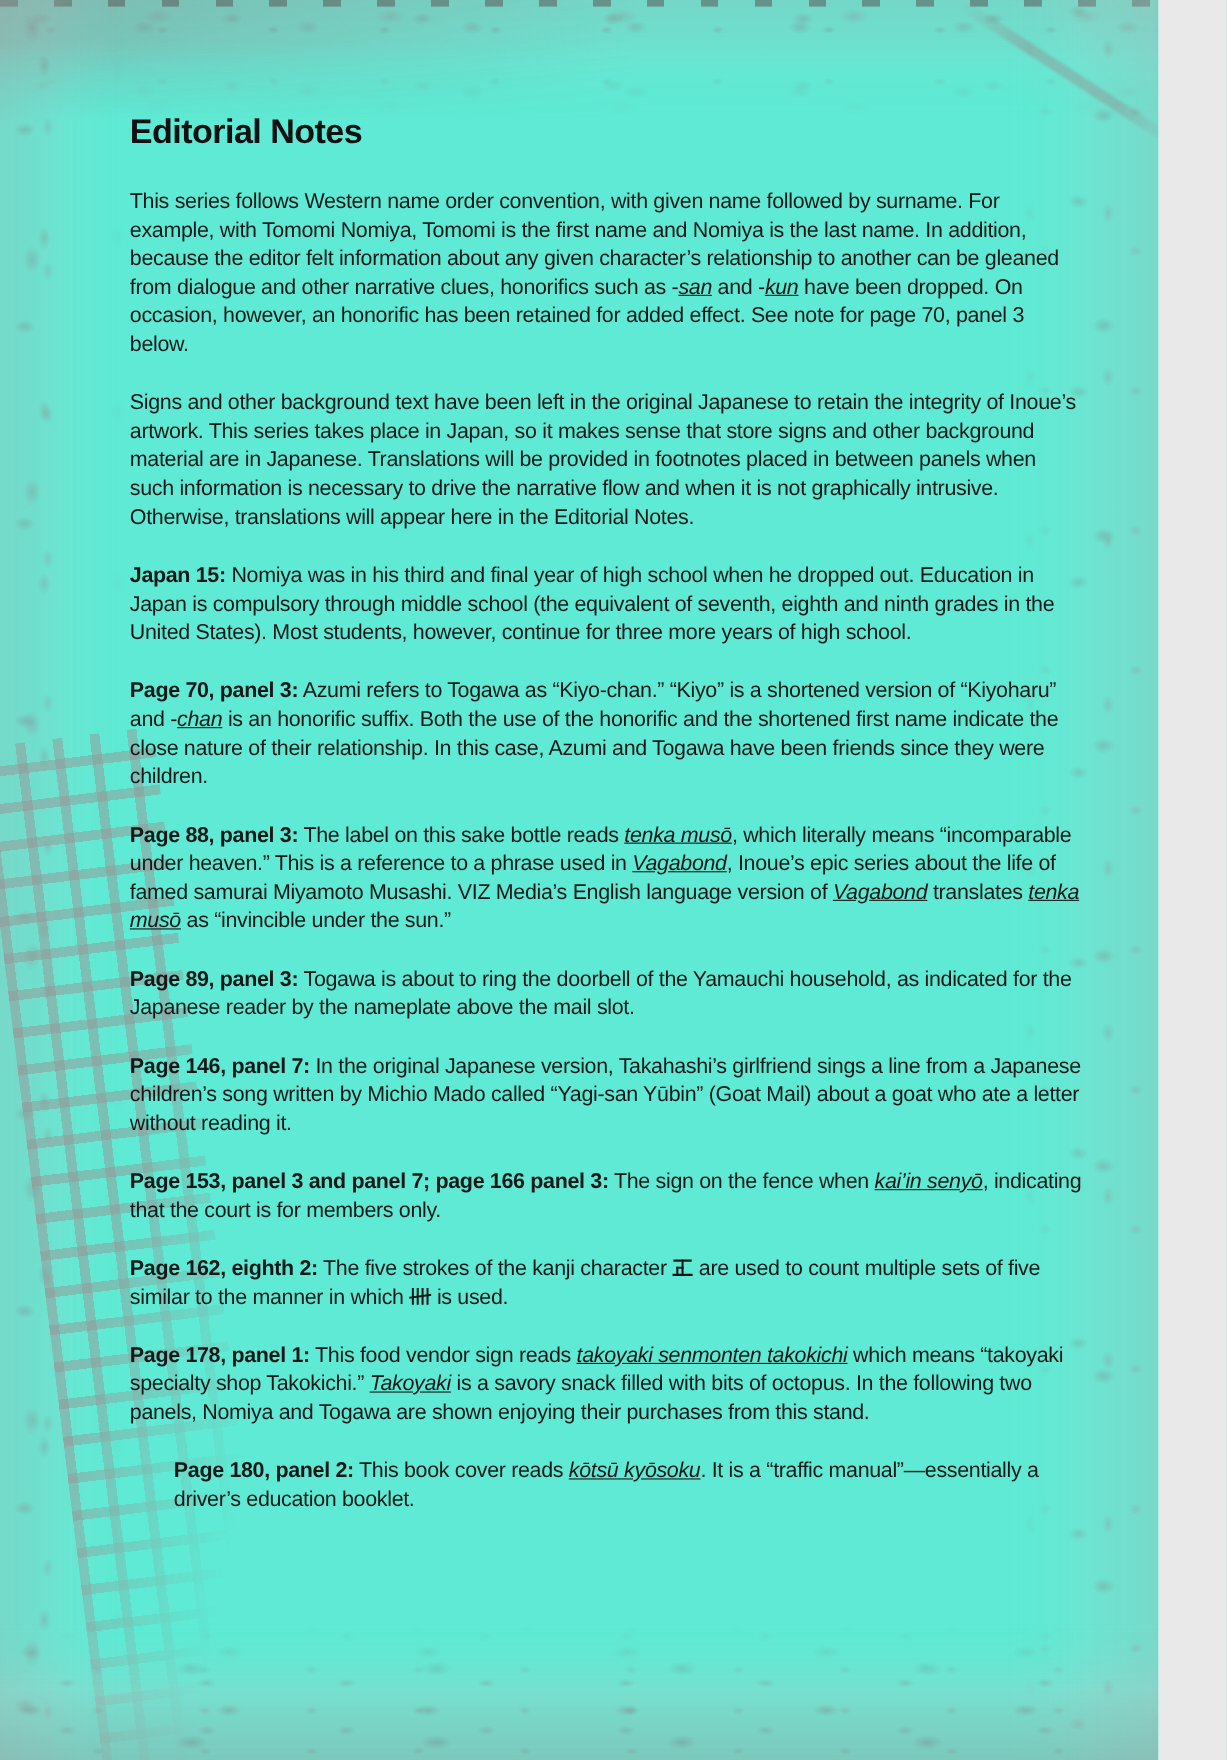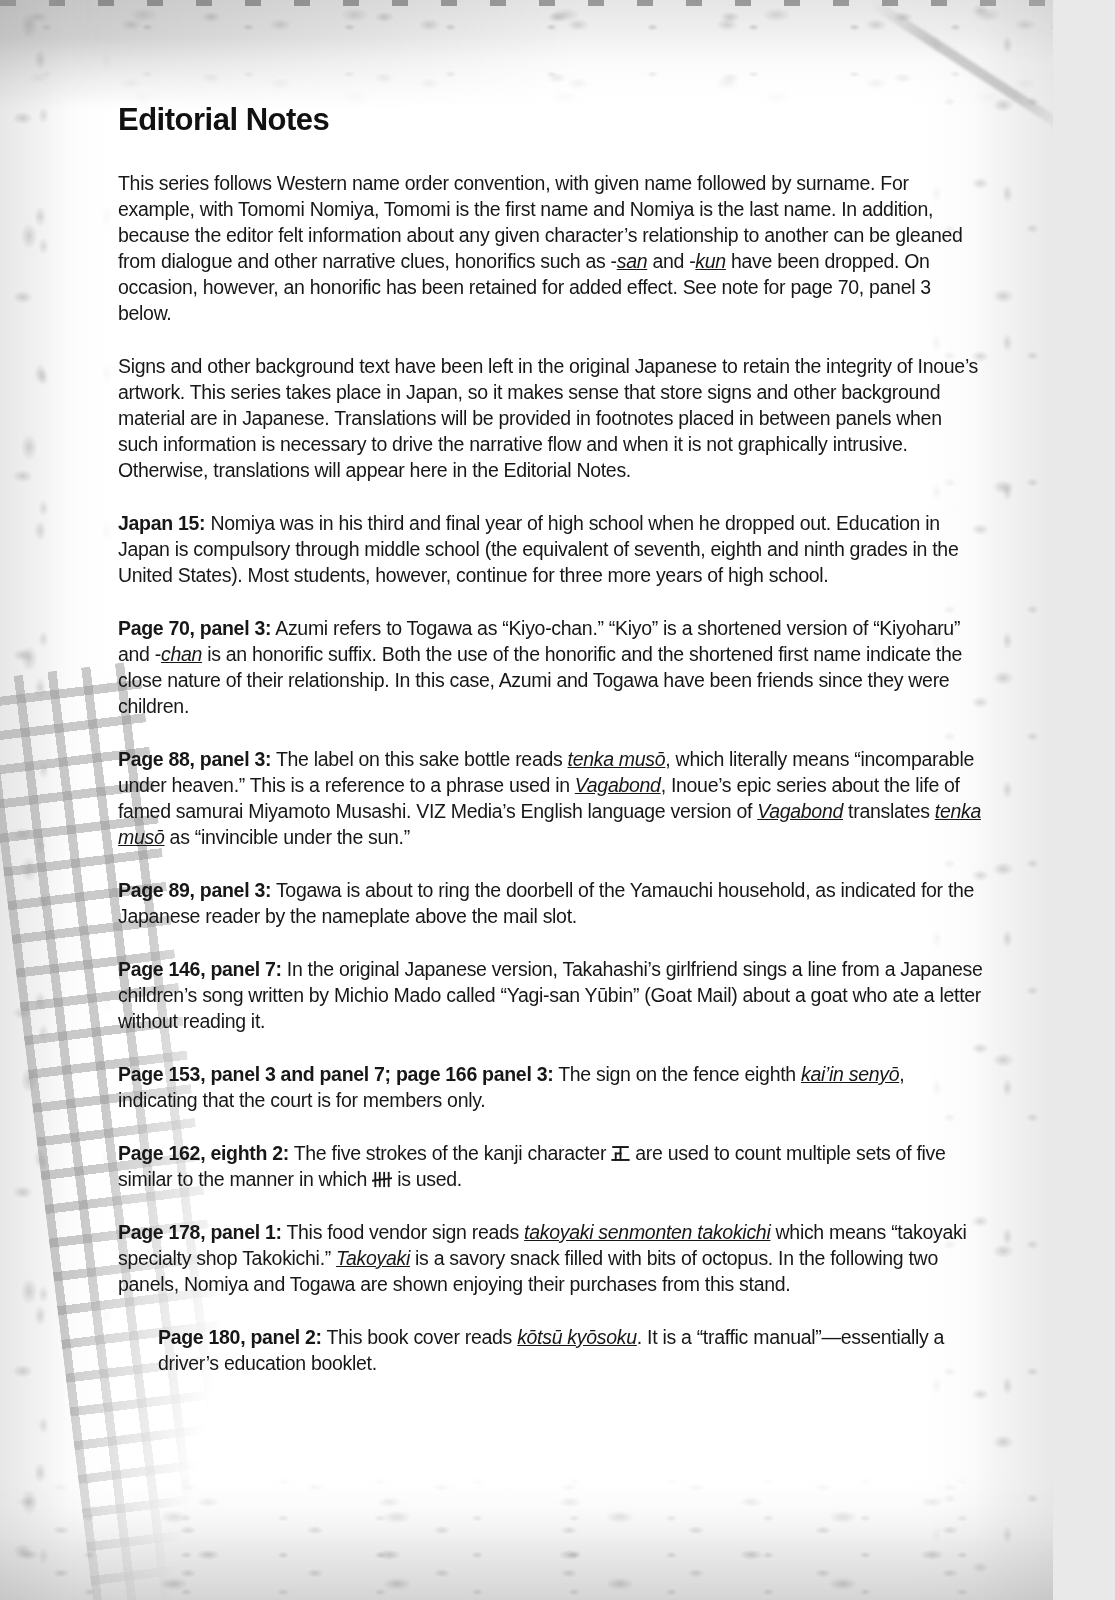--- a/index.html
+++ b/index.html
@@ -1,19 +1,19 @@
 <!DOCTYPE html>
 <html><head>
 <meta charset="utf-8">
 <style>
   html,body{margin:0;padding:0;background:#e9e9e9;}
   .page{
     position:relative;
     width:1053px;height:1600px;
-    background:#ffffff;
+    background:#5eead4;
     overflow:hidden;
     font-family:"Liberation Sans", sans-serif;
     color:#171717;
   }
 
   
   .tex{position:absolute;pointer-events:none;}
   .tex-top{
     top:0;left:0;right:0;height:110px;
     background-image:
@@ -125,21 +125,21 @@
   <div class="content">
     <h1 class="title">Editorial Notes</h1>
     <div>
         <p class="para"><span>This series follows Western name order convention, with given name followed by surname. For example, with Tomomi Nomiya, Tomomi is the first name and Nomiya is the last name. In addition, because the editor felt information about any given character’s relationship to another can be gleaned from dialogue and other narrative clues, honorifics such as -</span><span class="i">san</span><span> and -</span><span class="i">kun</span><span> have been dropped. On occasion, however, an honorific has been retained for added effect. See note for page 70, panel 3 below.</span></p>
         <p class="para"><span>Signs and other background text have been left in the original Japanese to retain the integrity of Inoue’s artwork. This series takes place in Japan, so it makes sense that store signs and other background material are in Japanese. Translations will be provided in footnotes placed in between panels when such information is necessary to drive the narrative flow and when it is not graphically intrusive. Otherwise, translations will appear here in the Editorial Notes.</span></p>
         <p class="para"><span class="b">Japan 15:</span><span> Nomiya was in his third and final year of high school when he dropped out. Education in Japan is compulsory through middle school (the equivalent of seventh, eighth and ninth grades in the United States). Most students, however, continue for three more years of high school.</span></p>
         <p class="para"><span class="b">Page 70, panel 3:</span><span> Azumi refers to Togawa as “Kiyo-chan.” “Kiyo” is a shortened version of “Kiyoharu” and -</span><span class="i">chan</span><span> is an honorific suffix. Both the use of the honorific and the shortened first name indicate the close nature of their relationship. In this case, Azumi and Togawa have been friends since they were children.</span></p>
         <p class="para"><span class="b">Page 88, panel 3:</span><span> The label on this sake bottle reads </span><span class="i">tenka musō</span><span>, which literally means “incomparable under heaven.” This is a reference to a phrase used in </span><span class="i">Vagabond</span><span>, Inoue’s epic series about the life of famed samurai Miyamoto Musashi. VIZ Media’s English language version of </span><span class="i">Vagabond</span><span> translates </span><span class="i">tenka musō</span><span> as “invincible under the sun.”</span></p>
         <p class="para"><span class="b">Page 89, panel 3:</span><span> Togawa is about to ring the doorbell of the Yamauchi household, as indicated for the Japanese reader by the nameplate above the mail slot.</span></p>
         <p class="para"><span class="b">Page 146, panel 7:</span><span> In the original Japanese version, Takahashi’s girlfriend sings a line from a Japanese children’s song written by Michio Mado called “Yagi-san Yūbin” (Goat Mail) about a goat who ate a letter without reading it.</span></p>
-        <p class="para"><span class="b">Page 153, panel 3 and panel 7; page 166 panel 3:</span><span> The sign on the fence eighth </span><span class="i">kai’in senyō</span><span>, indicating that the court is for members only.</span></p>
+        <p class="para"><span class="b">Page 153, panel 3 and panel 7; page 166 panel 3:</span><span> The sign on the fence when </span><span class="i">kai’in senyō</span><span>, indicating that the court is for members only.</span></p>
         <p class="para"><span class="b">Page 162, eighth 2:</span><span> The five strokes of the kanji character </span><span class="glyph"><svg viewBox="0 0 22 22" width="19" height="19" aria-hidden="true">
               <g stroke="#171717" stroke-width="2.2" fill="none" stroke-linecap="square">
                 <line x1="2.5" y1="3.5" x2="19.5" y2="3.5"></line>
                 <line x1="11" y1="3.5" x2="11" y2="18.5"></line>
                 <line x1="5.5" y1="11" x2="11" y2="11"></line>
                 <line x1="5.5" y1="11" x2="5.5" y2="18.5"></line>
                 <line x1="1.5" y1="18.5" x2="20.5" y2="18.5"></line>
               </g>
             </svg></span><span> are used to count multiple sets of five similar to the manner in which </span><span class="glyph"><svg viewBox="0 0 24 22" width="20" height="19" aria-hidden="true">
               <g stroke="#171717" stroke-width="2.2" fill="none" stroke-linecap="square">

